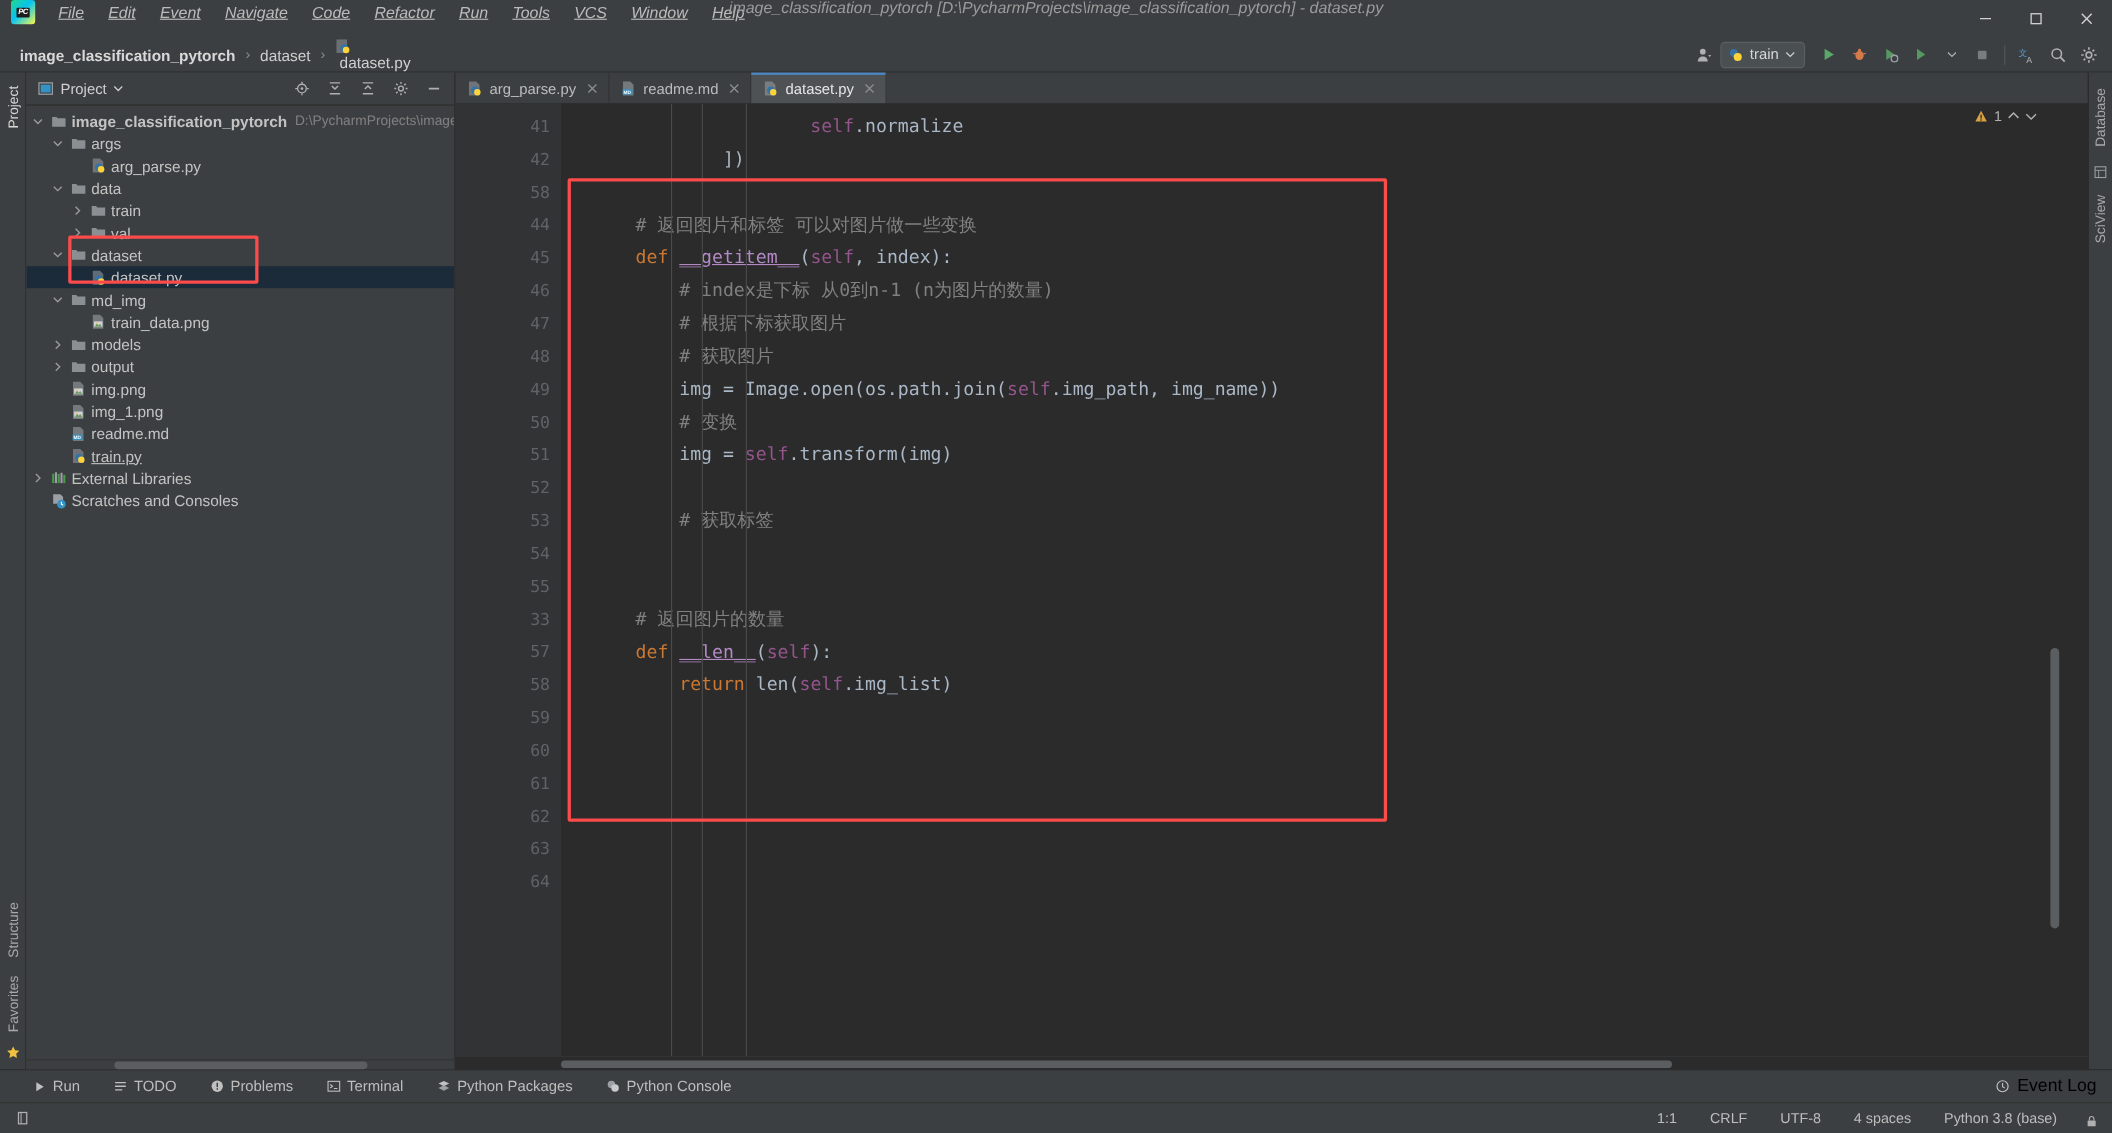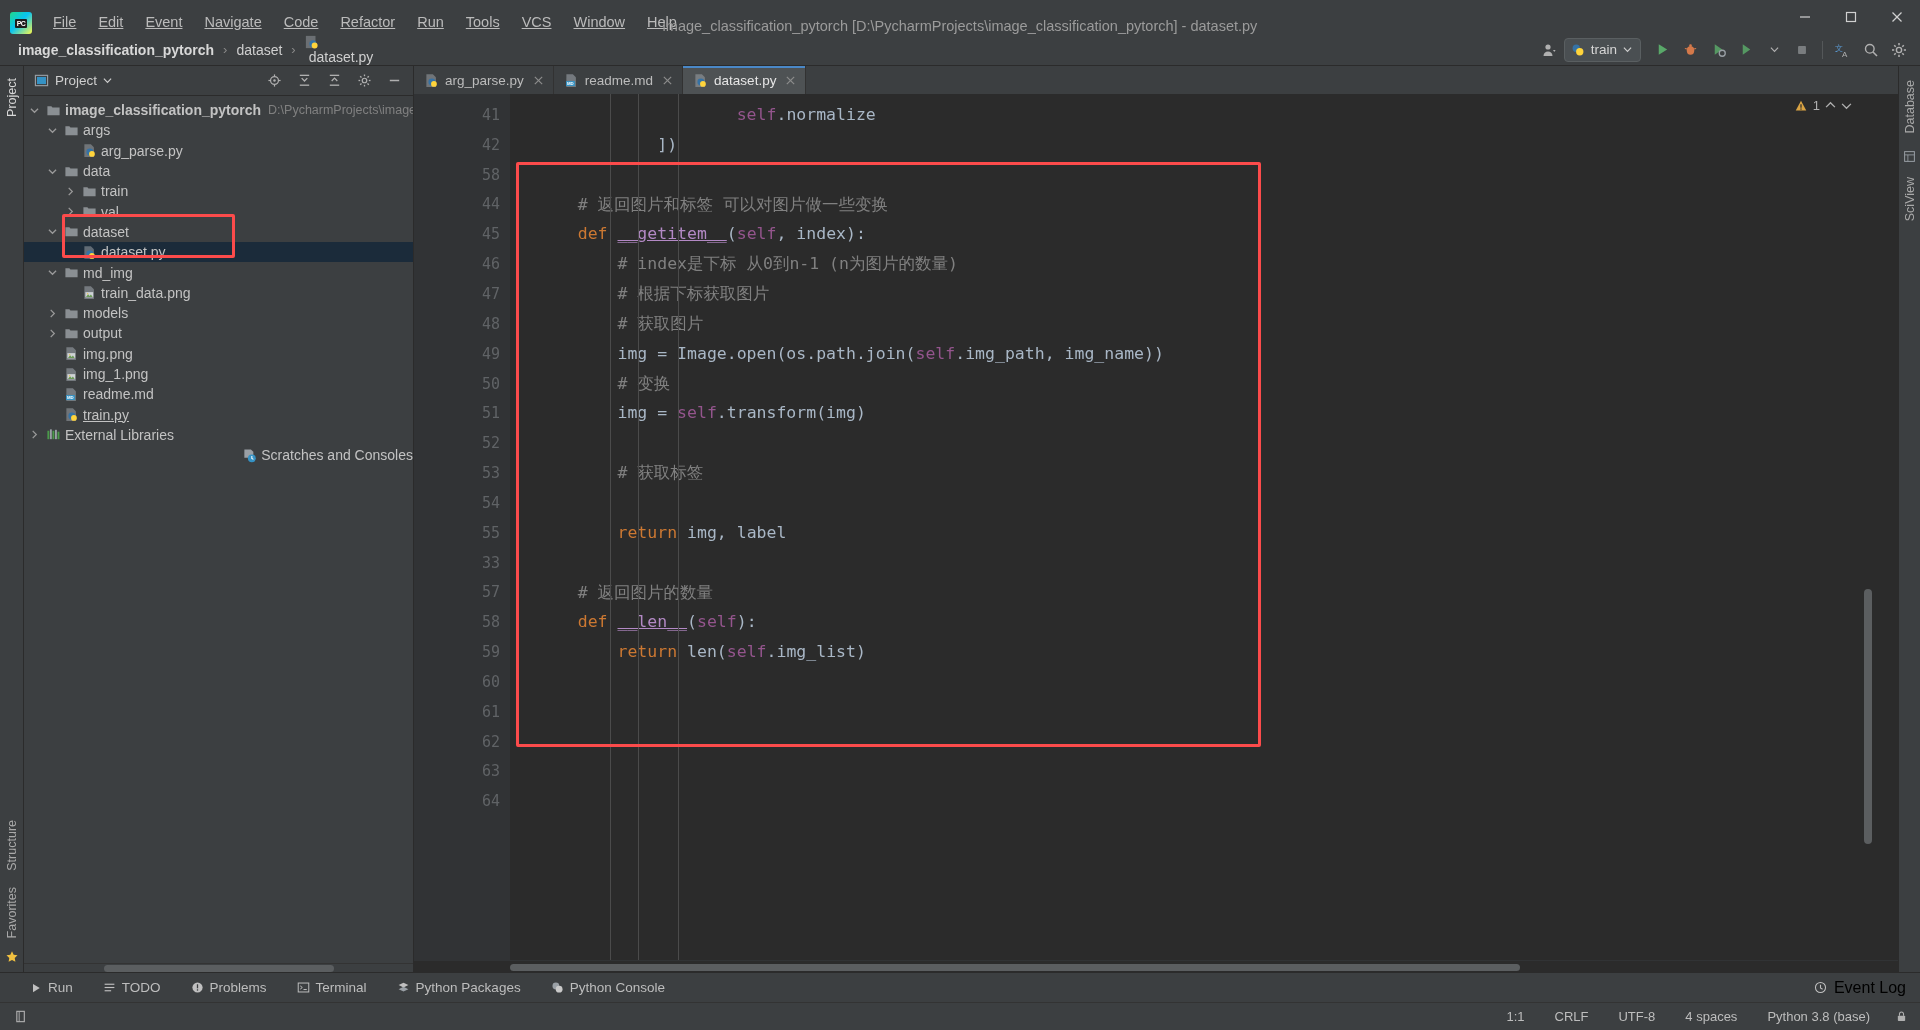--- a/index.html
+++ b/index.html
@@ -7,22 +7,22 @@
     width: 1920px; height: 1030px;
     background: #3c3f41;
     font-family: "Liberation Sans", sans-serif;
     overflow: hidden;
     -webkit-font-smoothing: antialiased;
   }
   .app { position: relative; width: 1920px; height: 1030px; display: flex; flex-direction: column; }
 
   
   .titlebar {
-    height: 34px; background: #3c3f41; display: flex; align-items: flex-end;
-    flex: 0 0 34px; position: relative;
+    height: 34px; background: #3c3f41; display: flex; align-items: flex-start;
+    flex: 0 0 34px; position: relative; font-style: italic;
   }
   .pc-logo {
     width: 22px; height: 22px; margin: 0 10px 0 10px; border-radius: 3px;
     background: linear-gradient(135deg,#21d789 0%,#07c3f2 45%,#fcf84a 100%);
     display: flex; align-items: center; justify-content: center;
     font-size: 8px; font-weight: bold; color: #1a1a1a; flex: none;
   }
   .pc-logo span { background:#1d1d1d; color:#fff; padding:1px 2px; border-radius:1px; font-size:7px; letter-spacing:-0.5px;}
   .menu { display: flex; align-items: center; gap: 0px; }
   .menu-item {
@@ -166,21 +166,21 @@
     padding-left: 26px; gap: 22px; flex:none;
   }
   .bitem { display:flex; align-items:center; gap:6px; font-size:13.5px; color:#bdbdbd; padding: 2px 4px; }
   .bright { margin-left:auto; display:flex; align-items:center; gap:7px; padding-right:14px; }
 
   
   .statusbar {
     height: 28px; background: #3c3f41; display:flex; align-items:center; flex:none;
     padding-left: 8px; font-size: 13px; color: #bdbdbd; border-top:1px solid #333;
   }
-  .sright { margin-left:auto; display:flex; align-items:center; gap: 20px; padding-right: 12px; }
+  .sright { margin-left:auto; display:flex; align-items:flex-end; gap: 20px; padding-right: 12px; }
   .sitem { padding: 2px 5px; }
 
   svg { display:block; }
 </style>
 </head>
 <body>
 
 <div class="app">
 
   <div class="titlebar">
@@ -615,21 +615,21 @@
               <svg width="15" height="15" viewBox="0 0 16 16">
                 <rect x="1.5" y="4" width="2" height="9" fill="#4a9a4a"></rect>
                 <rect x="4.2" y="2.5" width="2" height="10.5" fill="#9aa0a6"></rect>
                 <rect x="6.9" y="4" width="2" height="9" fill="#4a9a4a"></rect>
                 <rect x="9.6" y="3" width="2" height="10" fill="#9aa0a6"></rect>
                 <rect x="12.3" y="5" width="2" height="8" fill="#4a9a4a"></rect>
               </svg>
             </span>
             <span class="tlabel">External Libraries</span>
           </div>
-          <div class="trow" style="padding-left: 6px; justify-content: flex-end;">
+          <div class="trow" style="padding-left: 6px;">
             <span class="arrow none"></span>
             <span class="ticon">
               <svg width="15" height="15" viewBox="0 0 16 16">
                 <path d="M2.5 1.5h7l2.6 2.6v6.4H2.5z" fill="#9aa0a6"></path>
                 <circle cx="10.5" cy="11" r="4.2" fill="#3592c4"></circle>
                 <path d="M10.5 8.6v2.5l1.7 1" fill="none" stroke="#ffffff" stroke-width="1.1"></path>
               </svg>
             </span>
             <span class="tlabel">Scratches and Consoles</span>
           </div>
@@ -796,21 +796,20 @@
             <div class="cl"><span class="id">    </span><span class="kw">def </span><span class="fnmagic">__getitem__</span><span class="punct">(</span><span class="self">self</span><span class="punct">, </span><span class="param">index</span><span class="punct">):</span></div>
             <div class="cl"><span class="cmt">        # index是下标 从0到n-1 (n为图片的数量)</span></div>
             <div class="cl"><span class="cmt">        # 根据下标获取图片</span></div>
             <div class="cl"><span class="cmt">        # 获取图片</span></div>
             <div class="cl"><span class="id">        img = Image.open(os.path.join(</span><span class="self">self</span><span class="id">.img_path, img_name))</span></div>
             <div class="cl"><span class="cmt">        # 变换</span></div>
             <div class="cl"><span class="id">        img = </span><span class="self">self</span><span class="id">.transform(img)</span></div>
             <div class="cl">&nbsp;</div>
             <div class="cl"><span class="cmt">        # 获取标签</span></div>
             <div class="cl">&nbsp;</div>
-            <div class="cl"><span class="id">        </span><span class="kw">return </span><span class="id">img, label</span></div>
             <div class="cl">&nbsp;</div>
             <div class="cl"><span class="cmt">    # 返回图片的数量</span></div>
             <div class="cl"><span class="id">    </span><span class="kw">def </span><span class="fnmagic">__len__</span><span class="punct">(</span><span class="self">self</span><span class="punct">):</span></div>
             <div class="cl"><span class="id">        </span><span class="kw">return </span><span class="id">len(</span><span class="self">self</span><span class="id">.img_list)</span></div>
             <div class="cl">&nbsp;</div>
             <div class="cl">&nbsp;</div>
             <div class="cl">&nbsp;</div>
           </div>
 
         <div class="warnbar">

